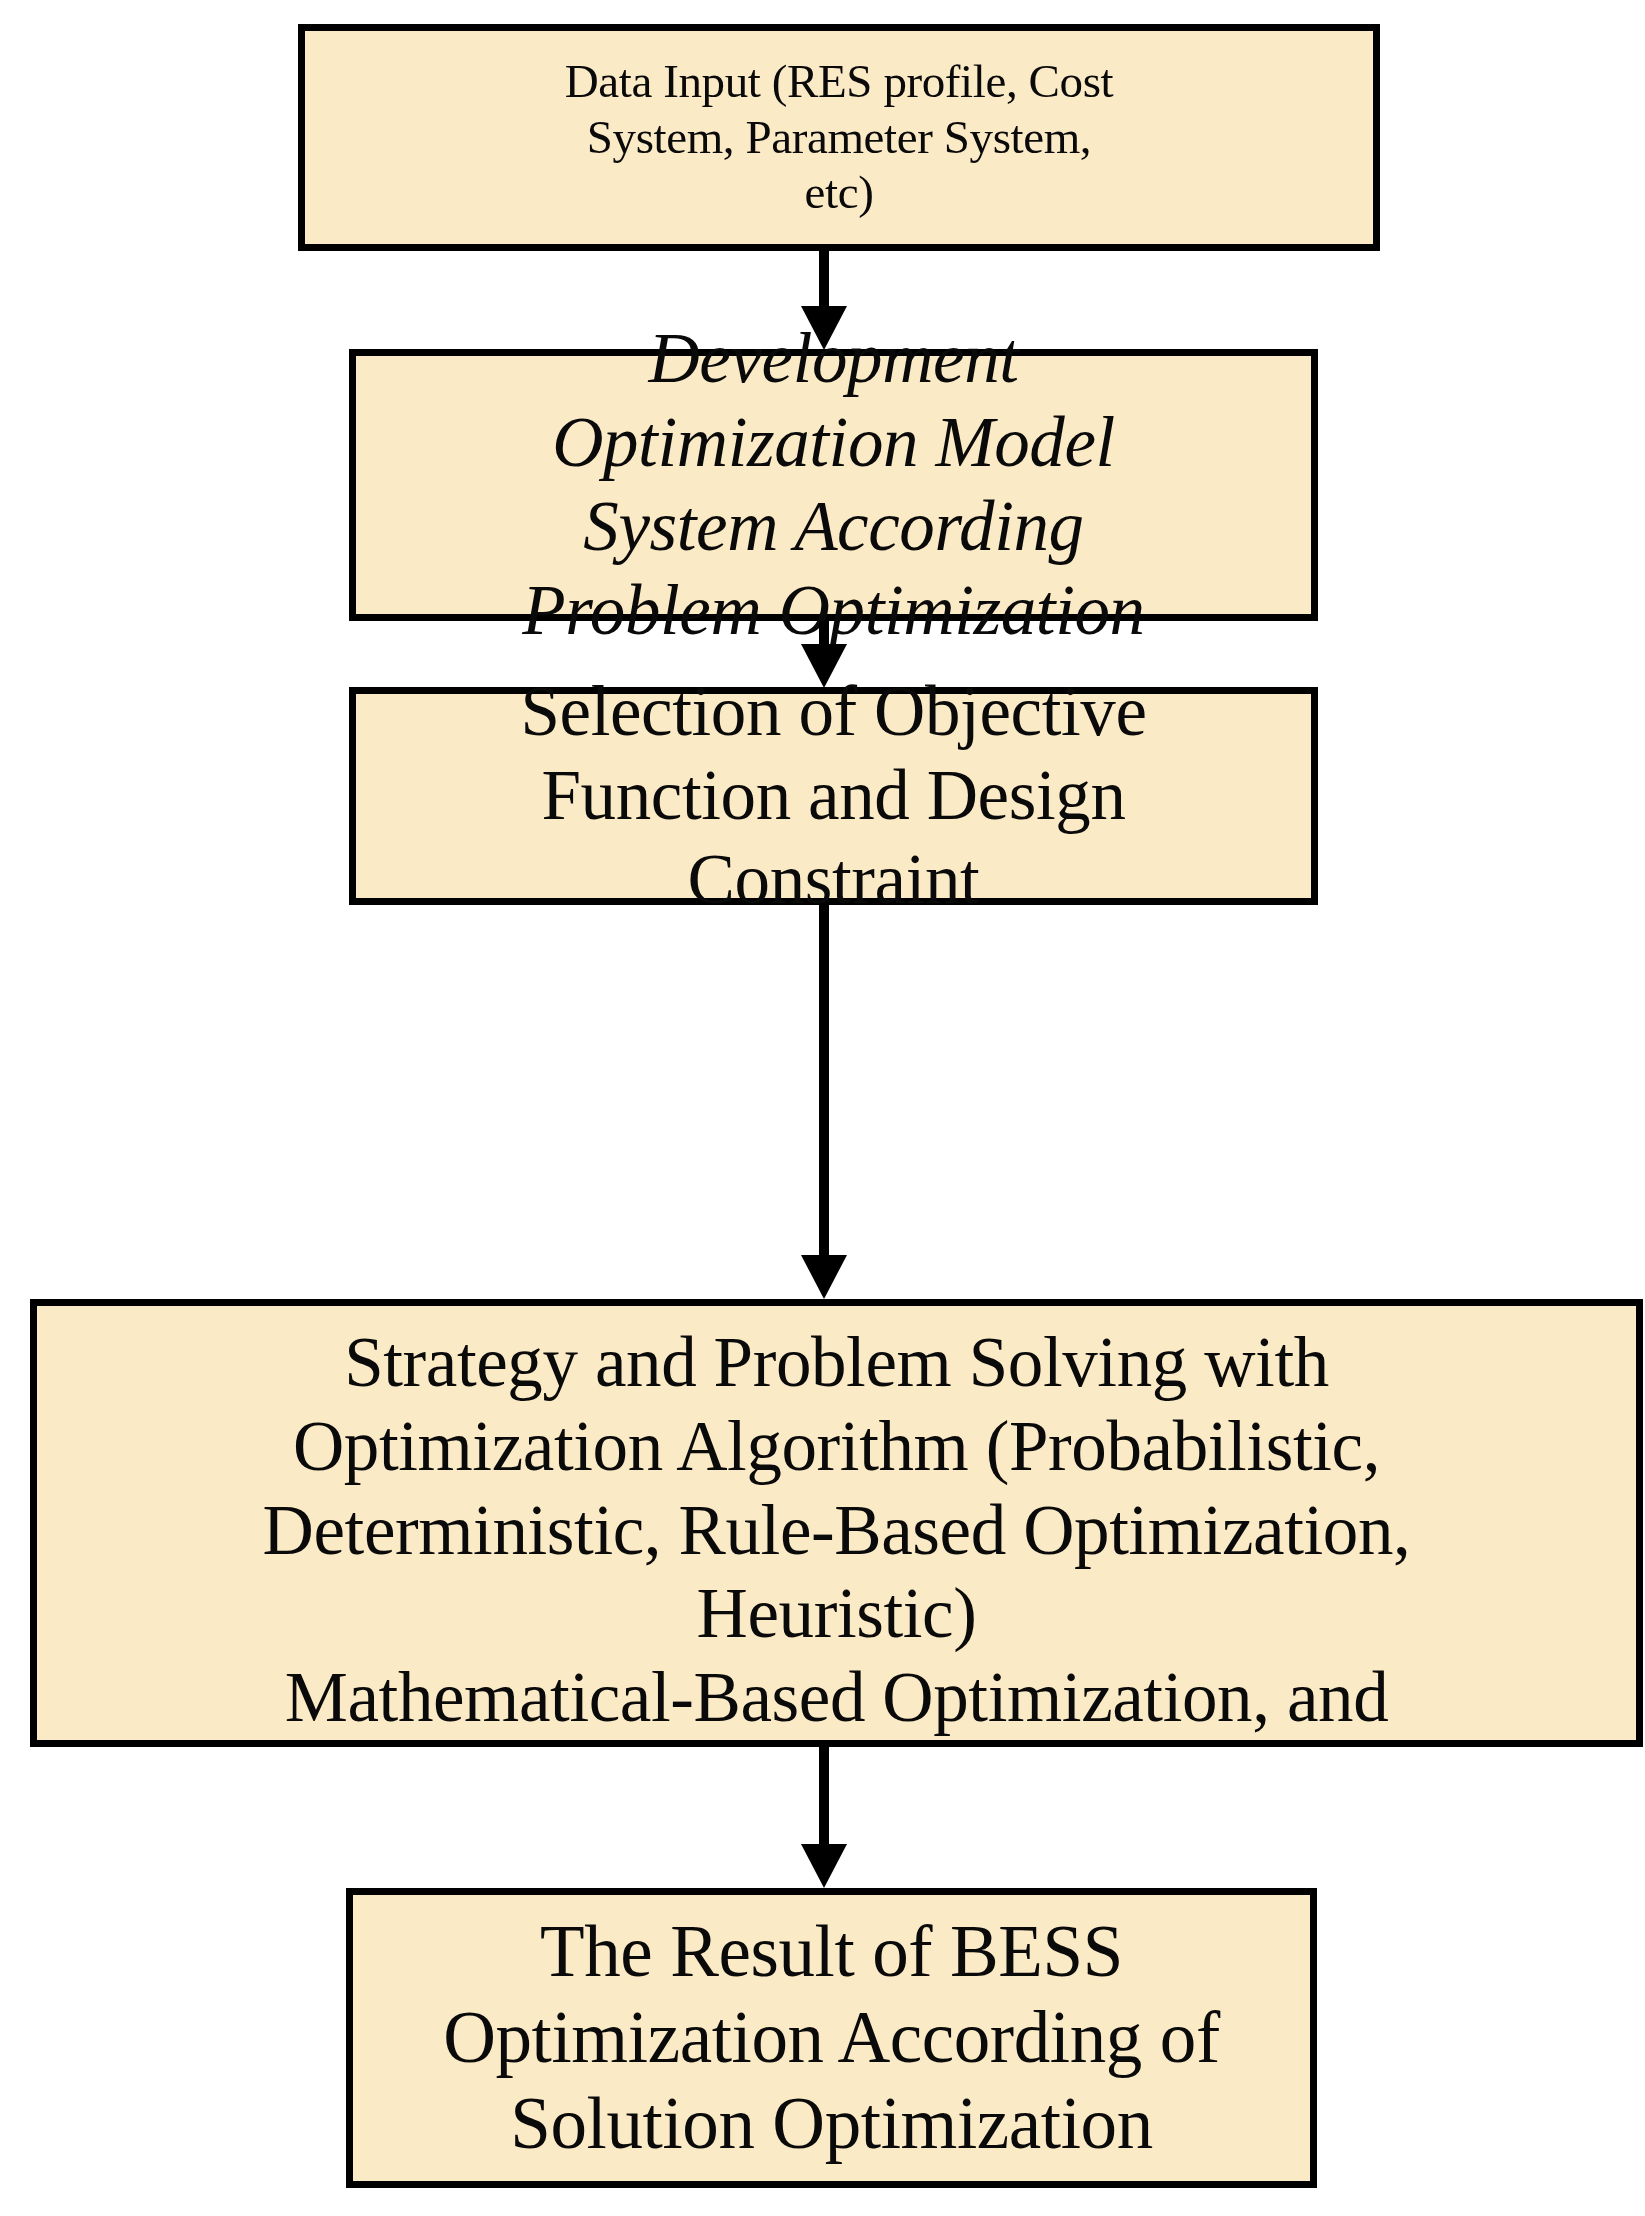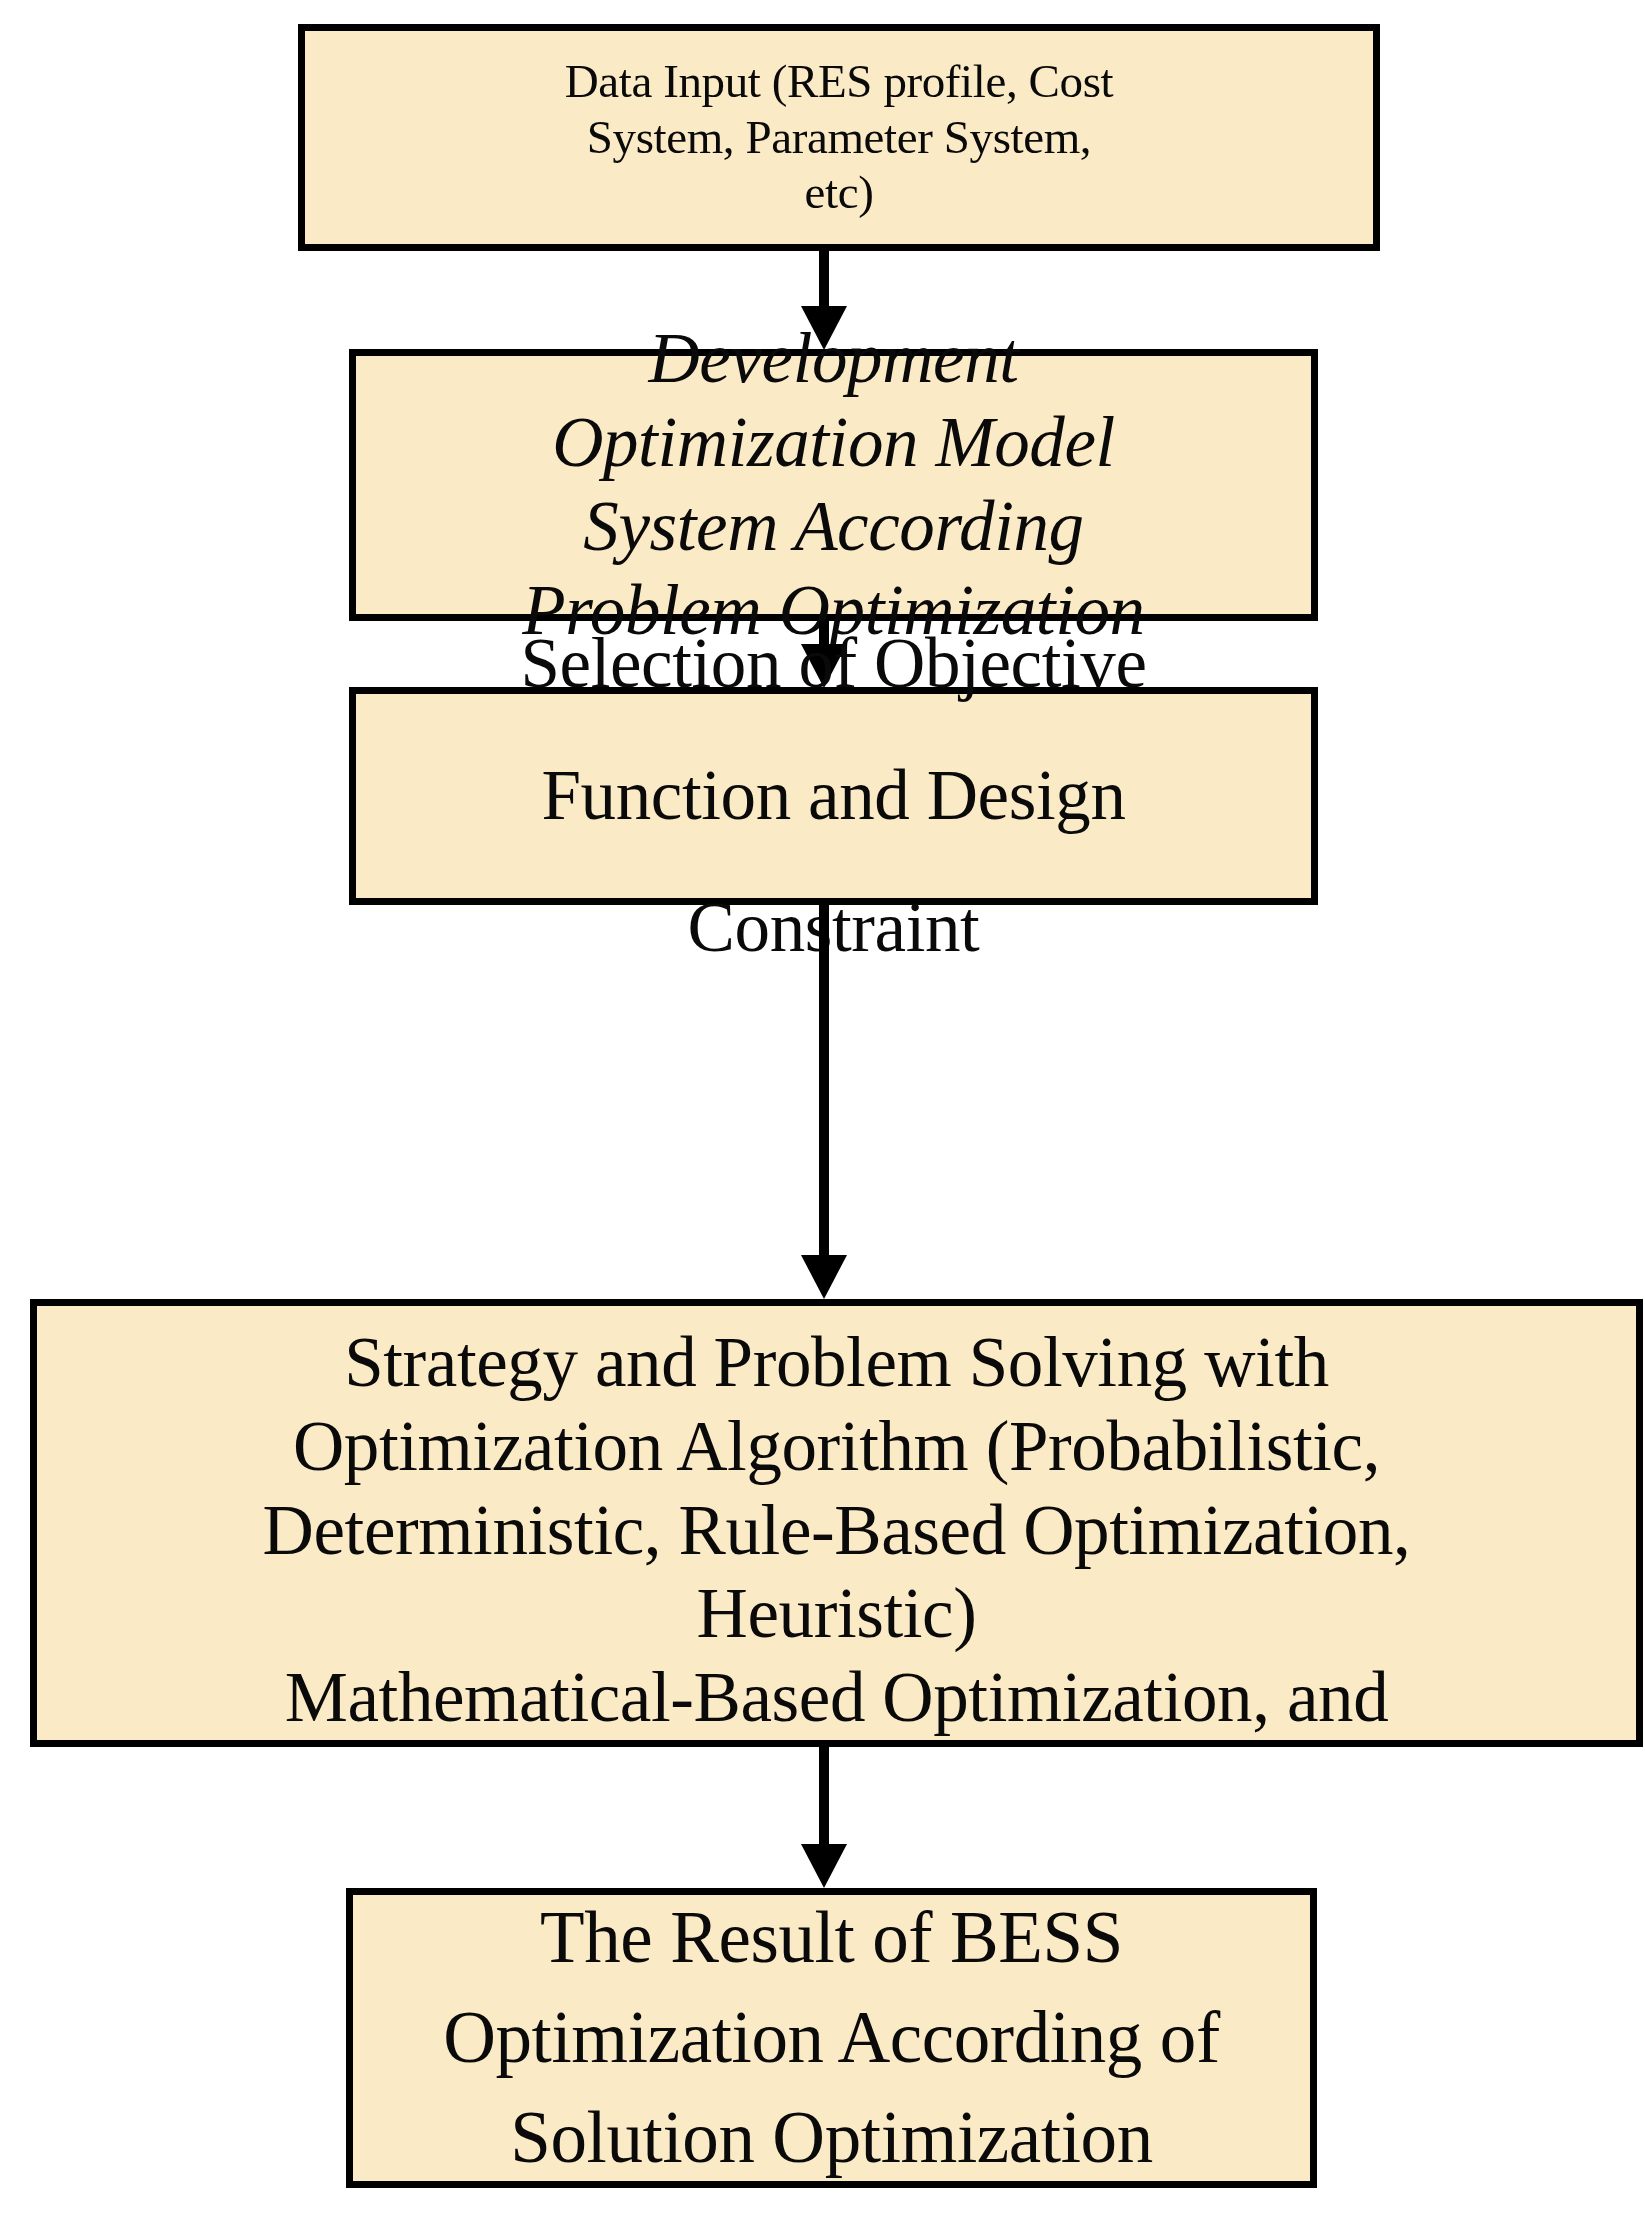--- a/index.html
+++ b/index.html
@@ -35,23 +35,23 @@
     letter-spacing: -0.4px;
   }
   .node .line {
     display: block;
     white-space: nowrap;
   }
 
   
   #node-data-input      { left: 298px;  top: 24px;   width: 1082px; height: 227px; font-size: 47px; }
   #node-dev-model       { left: 349px;  top: 349px;  width: 969px; height: 272px; font-size: 71px; font-style: italic; }
-  #node-selection       { left: 349px;  top: 687px;  width: 969px; height: 218px; font-size: 71px; gap: 48px; }
+  #node-selection       { left: 349px;  top: 687px;  width: 969px; height: 218px; font-size: 71px; }
   #node-strategy        { left: 30px;   top: 1299px; width: 1613px; height: 448px; font-size: 71px; justify-content: flex-end; }
-  #node-result          { left: 346px;  top: 1888px; width: 971px; height: 300px; font-size: 73px; justify-content: space-between; }
+  #node-result          { left: 346px;  top: 1888px; width: 971px; height: 300px; font-size: 73px; }
 
   
   .arrow {
     position: absolute;
     left: 824px;
   }
   .arrow .shaft {
     position: absolute;
     left: -4.7px;
     top: 0;

